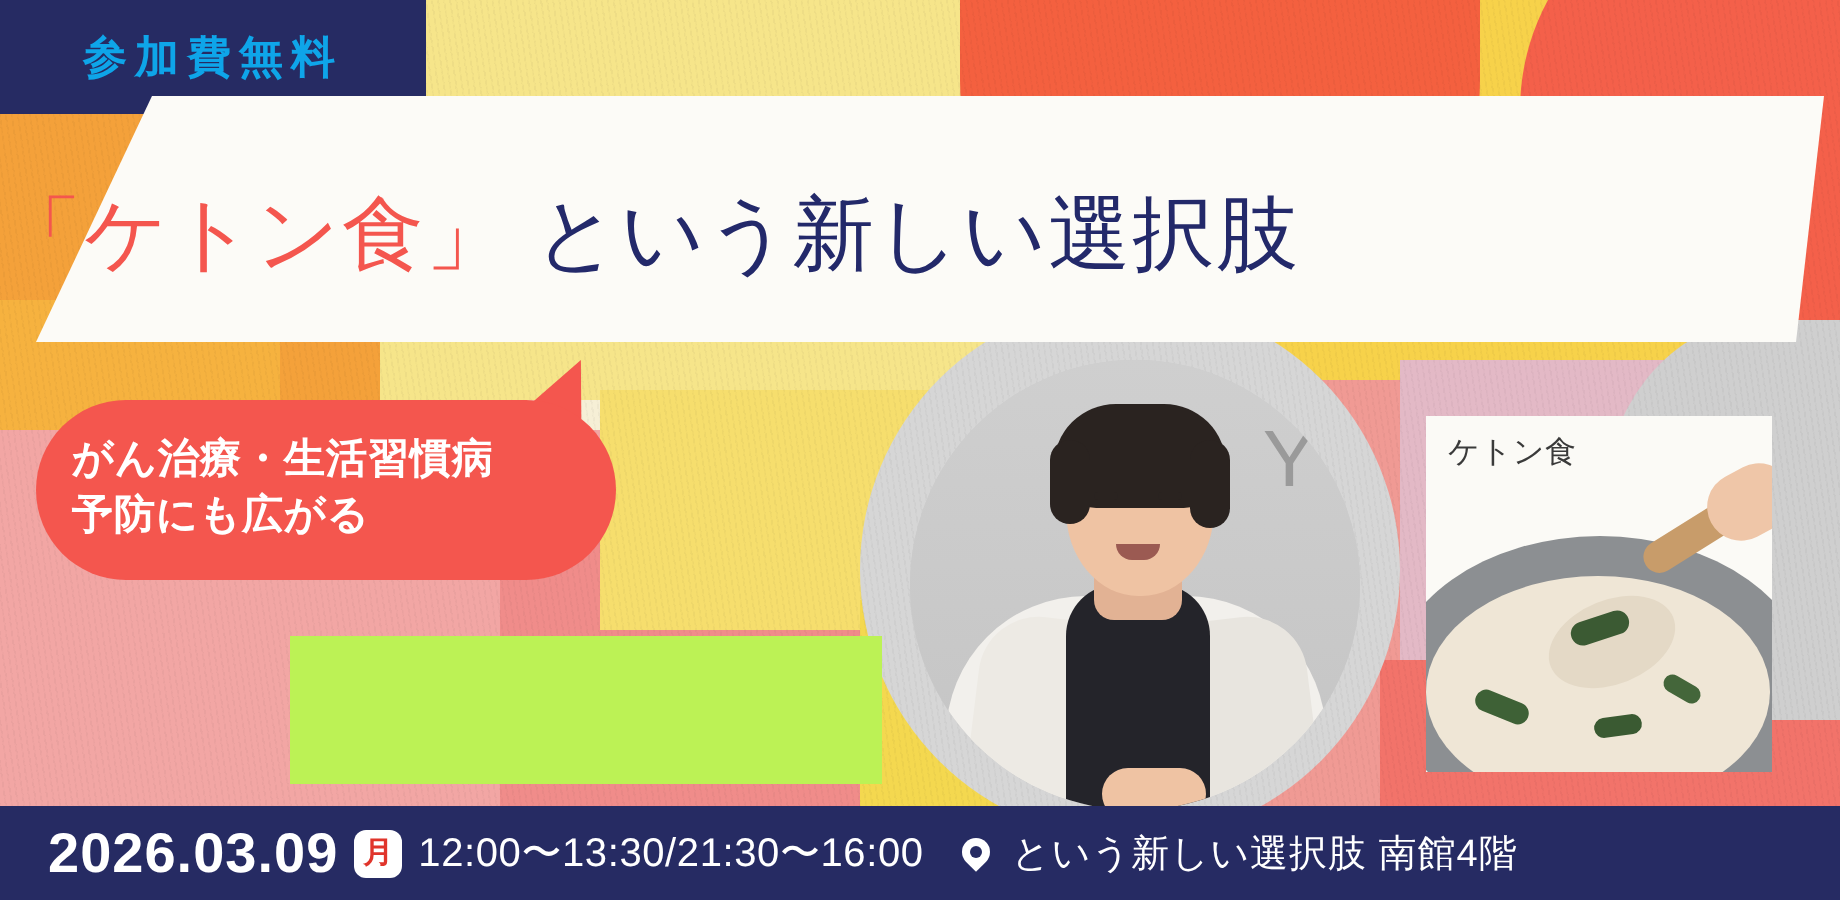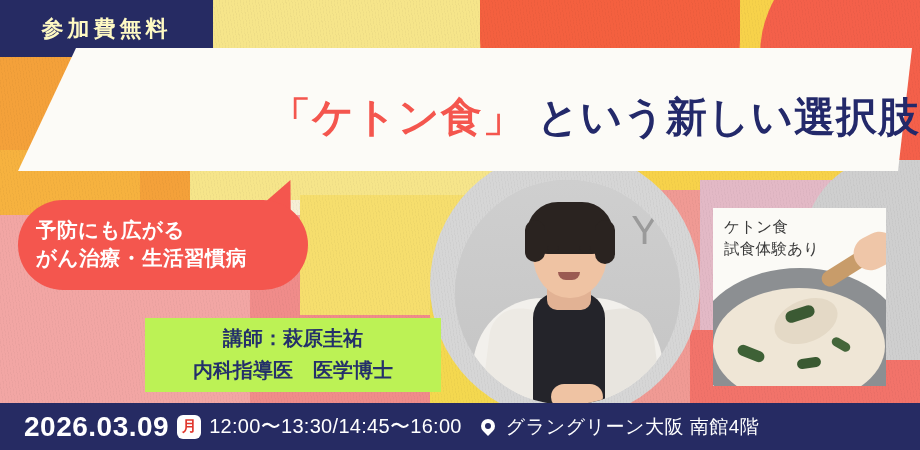--- a/index.html
+++ b/index.html
@@ -42,41 +42,41 @@
     mix-blend-mode:multiply;
     background-image:
       repeating-linear-gradient(37deg, rgba(255,255,255,.55) 0 1px, rgba(0,0,0,0) 1px 3px),
       repeating-linear-gradient(-51deg, rgba(255,255,255,.45) 0 1px, rgba(0,0,0,0) 1px 4px),
       repeating-linear-gradient(82deg, rgba(0,0,0,.10) 0 1px, rgba(0,0,0,0) 1px 3px);
   }
 
   
   .free-badge{
     position:absolute;left:0;top:0;width:213px;height:57px;
-    background:#262B63;color:#fef9c3;
+    background:#262B63;color:#0ea5e9;
     display:flex;align-items:center;justify-content:center;
     font-size:22px;font-weight:bold;letter-spacing:4px;
   }
 
   
   .headline-band{
     position:absolute;left:18px;top:48px;width:894px;height:123px;
     background:#FCFBF7;
     clip-path:polygon(58px 0, 894px 0, 880px 123px, 0 123px);
   }
   .headline-sub{
     position:absolute;left:0;top:58px;width:920px;
     text-align:center;color:#23296A;
     font-size:21.5px;font-weight:bold;letter-spacing:.5px;
     white-space:nowrap;
   }
   .headline-main{
     position:absolute;left:0;top:94px;width:920px;
-    text-align:right;color:#23296A;
-    font-size:41px;font-weight:bold;letter-spacing:1px;
+    text-align:left;color:#23296A;
+    font-size:41px;font-weight:normal;letter-spacing:1px;
     white-space:nowrap;
     line-height:1.15;
   }
   .headline-main .kw{color:#F4564E;}
 
   
   .bubble{
     position:absolute;left:18px;top:200px;width:290px;height:90px;
     background:#F4564E;border-radius:45px;
     color:#fff;
@@ -221,22 +221,22 @@
   <div class="free-badge">参加費無料</div>
 
   <div class="headline-band"></div>
   <div class="headline-main">
     <span class="kw">「ケトン食」</span><span> という新しい選択肢</span>
   </div>
 
   <div class="bubble-tail"></div>
   <div class="bubble"></div>
   <div class="bubble-text">
+    <div>がん治療・生活習慣病</div>
     <div>予防にも広がる</div>
-    <div>がん治療・生活習慣病</div>
   </div>
 
   <div class="speaker">
     <div class="sp-wall"></div>
     <div class="sp-wallY">Y</div>
     <div class="sp-coat"></div>
     <div class="sp-coatL"></div>
     <div class="sp-coatR"></div>
     <div class="sp-shirt"></div>
     <div class="sp-neck"></div>
@@ -244,42 +244,37 @@
     <div class="sp-hair"></div>
     <div class="sp-hair2"></div>
     <div class="sp-hair3"></div>
     <div class="sp-eyeL"></div>
     <div class="sp-eyeR"></div>
     <div class="sp-mouth"></div>
     <div class="sp-hand"></div>
   </div>
 
   <div class="lecturer-box"></div>
-  <div class="lecturer-text">
-    <div>講師：萩原圭祐</div>
-    <div>内科指導医　医学博士</div>
-  </div>
 
   <div class="food-card">
     <div class="food-bowl"></div>
     <div class="food-soup"></div>
     <div class="food-green2"></div>
     <div class="food-green3"></div>
     <div class="food-green4"></div>
     <div class="food-spoon-bowl"></div>
     <div class="food-green1"></div>
     <div class="food-spoon-handle"></div>
     <div class="food-finger"></div>
   </div>
   <div class="food-label">
     <div>ケトン食</div>
-    <div>試食体験あり</div>
   </div>
 
   <div class="info-bar">
     <span class="info-date">2026.03.09</span>
     <span class="day-chip">月</span>
-    <span class="info-time">12:00〜13:30/14:45〜16:00</span>
+    <span class="info-time">12:00〜13:30/21:30〜16:00</span>
     <span class="pin-icon"></span>
-    <span class="info-place">グラングリーン大阪 南館4階</span>
+    <span class="info-place">という新しい選択肢 南館4階</span>
   </div>
 
 </div>
 
 </body></html>

